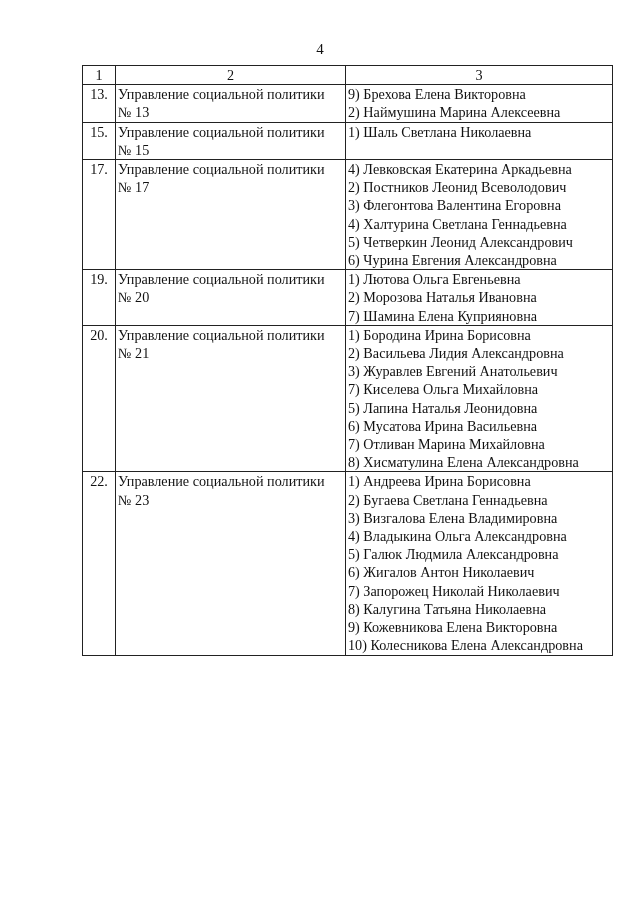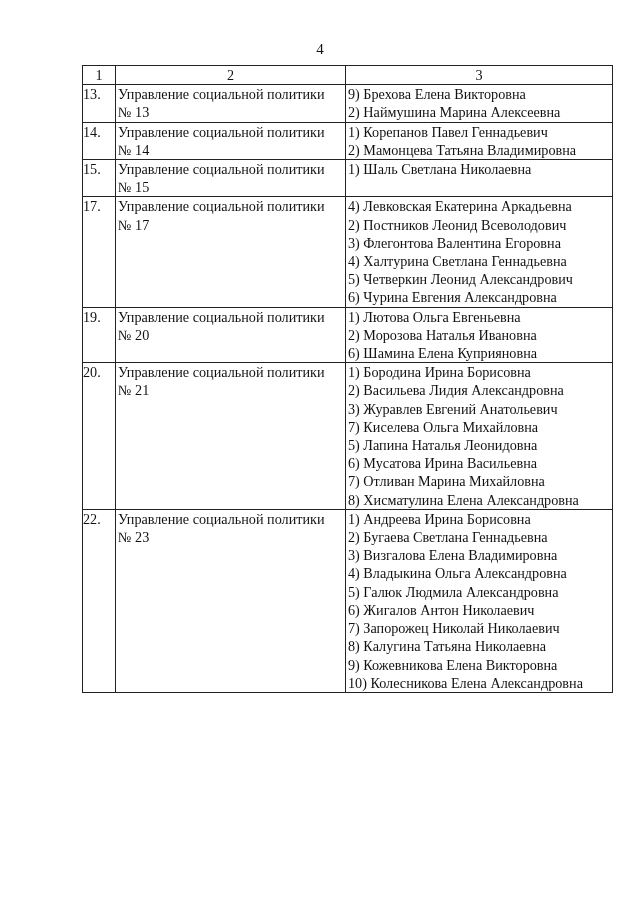--- a/index.html
+++ b/index.html
@@ -8,21 +8,21 @@
   .page-num { position: absolute; top: 40px; left: 0; width: 640px; text-align: center;
               font-size: 15px; line-height: 18px; }
   table { position: absolute; top: 65px; left: 82px; width: 530px;
           border-collapse: collapse; table-layout: fixed; font-size: 14.2px; }
   col.c1 { width: 33px; }
   col.c2 { width: 230px; }
   col.c3 { width: 267px; }
   td, th { border: 1px solid #222; vertical-align: top; padding: 0 2px;
            line-height: 18.2px; font-weight: normal; }
   th { text-align: center; }
-  td.num { text-align: left; padding: 0; }
+  td.num { text-align: center; padding: 0; }
   .line { display: block; white-space: nowrap; }
 </style>
 </head>
 <body>
 
 <div class="page-num">4</div>
 
 <table>
   <colgroup>
       <col class="c1">
@@ -39,31 +39,20 @@
   <tbody id="tbody">
       <tr>
         <td class="num">13.</td>
         <td>
           <span class="line">Управление социальной политики</span>
           <span class="line">№ 13</span>
         </td>
         <td>
           <span class="line">9) Брехова Елена Викторовна</span>
           <span class="line">2) Наймушина Марина Алексеевна</span>
-        </td>
-      </tr>
-      <tr>
-        <td class="num">14.</td>
-        <td>
-          <span class="line">Управление социальной политики</span>
-          <span class="line">№ 14</span>
-        </td>
-        <td>
-          <span class="line">1) Корепанов Павел Геннадьевич</span>
-          <span class="line">2) Мамонцева Татьяна Владимировна</span>
         </td>
       </tr>
       <tr>
         <td class="num">15.</td>
         <td>
           <span class="line">Управление социальной политики</span>
           <span class="line">№ 15</span>
         </td>
         <td>
           <span class="line">1) Шаль Светлана Николаевна</span>
@@ -86,21 +75,21 @@
       </tr>
       <tr>
         <td class="num">19.</td>
         <td>
           <span class="line">Управление социальной политики</span>
           <span class="line">№ 20</span>
         </td>
         <td>
           <span class="line">1) Лютова Ольга Евгеньевна</span>
           <span class="line">2) Морозова Наталья Ивановна</span>
-          <span class="line">6) Шамина Елена Куприяновна</span>
+          <span class="line">7) Шамина Елена Куприяновна</span>
         </td>
       </tr>
       <tr>
         <td class="num">20.</td>
         <td>
           <span class="line">Управление социальной политики</span>
           <span class="line">№ 21</span>
         </td>
         <td>
           <span class="line">1) Бородина Ирина Борисовна</span>

